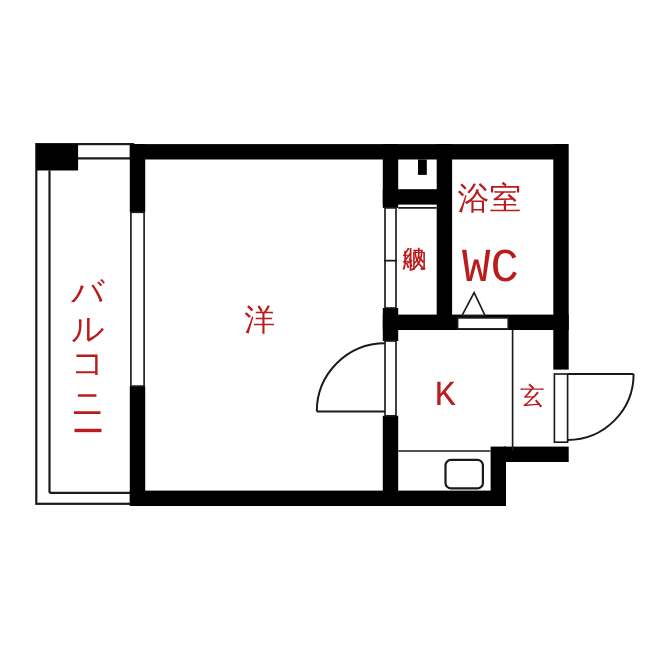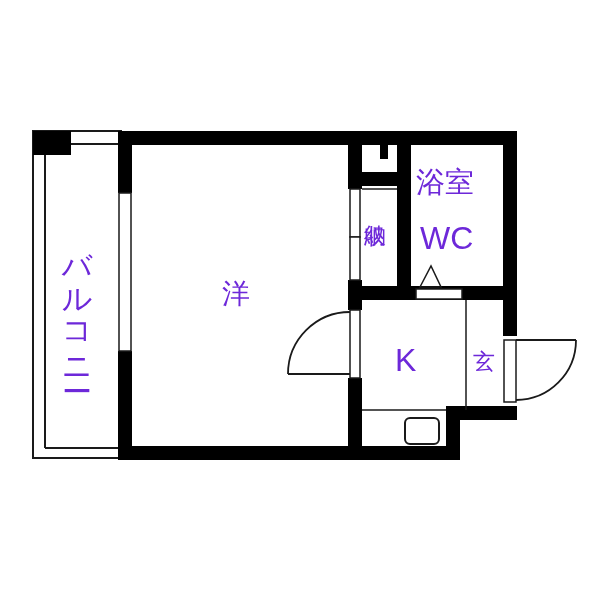--- a/index.html
+++ b/index.html
@@ -1,18 +1,18 @@
 <!DOCTYPE html>
 <html><head>
 <meta charset="utf-8">
 <style>
   html, body { margin: 0; padding: 0; background: #ffffff; }
   body { width: 600px; height: 600px; position: relative; overflow: hidden; font-family: "DejaVu Sans", sans-serif; }
   svg { position: absolute; left: 0; top: 0; }
-  .lbl { position: absolute; color: #6d28d9; font-family: Liberation Sans, sans-serif; line-height: 1; white-space: nowrap; }
+  .lbl { position: absolute; color: #b91c1c; font-family: Liberation Mono, monospace; line-height: 1; white-space: nowrap; }
   .vert { writing-mode: vertical-rl; text-orientation: upright; letter-spacing: 2px; }
 </style>
 </head>
 <body>
 
 <svg width="600" height="600" viewBox="0 0 600 600">
 
   <g fill="none" stroke="#1a1a1a" stroke-width="2">
     <rect x="33" y="131" width="88" height="327"></rect>
     <line x1="45" y1="155" x2="45" y2="448"></line>
@@ -73,15 +73,15 @@
   <g fill="none" stroke="#1a1a1a" stroke-width="1.8">
     <line x1="516" y1="340" x2="576" y2="340"></line>
     <path d="M 576 340 A 60 60 0 0 1 516 400"></path>
   </g>
 </svg>
 
 <div class="lbl vert" style="left:62px; top:232px; font-size:30px;">バルコニー</div>
 <div class="lbl" style="left:222px; top:280px; font-size:28px;">洋</div>
 <div class="lbl vert" style="left:364px; top:207px; font-size:22px; letter-spacing:0;">収納</div>
 <div class="lbl" style="left:416px; top:168px; font-size:29px;">浴室</div>
-<div class="lbl" style="left:420px; top:222px; font-size:32px;">WC</div>
+<div class="lbl" style="left:420px; top:222px; font-size:43px;">WC</div>
 <div class="lbl" style="left:395px; top:344px; font-size:32px;">K</div>
 <div class="lbl" style="left:473px; top:351px; font-size:22px;">玄</div>
 
 </body></html>

